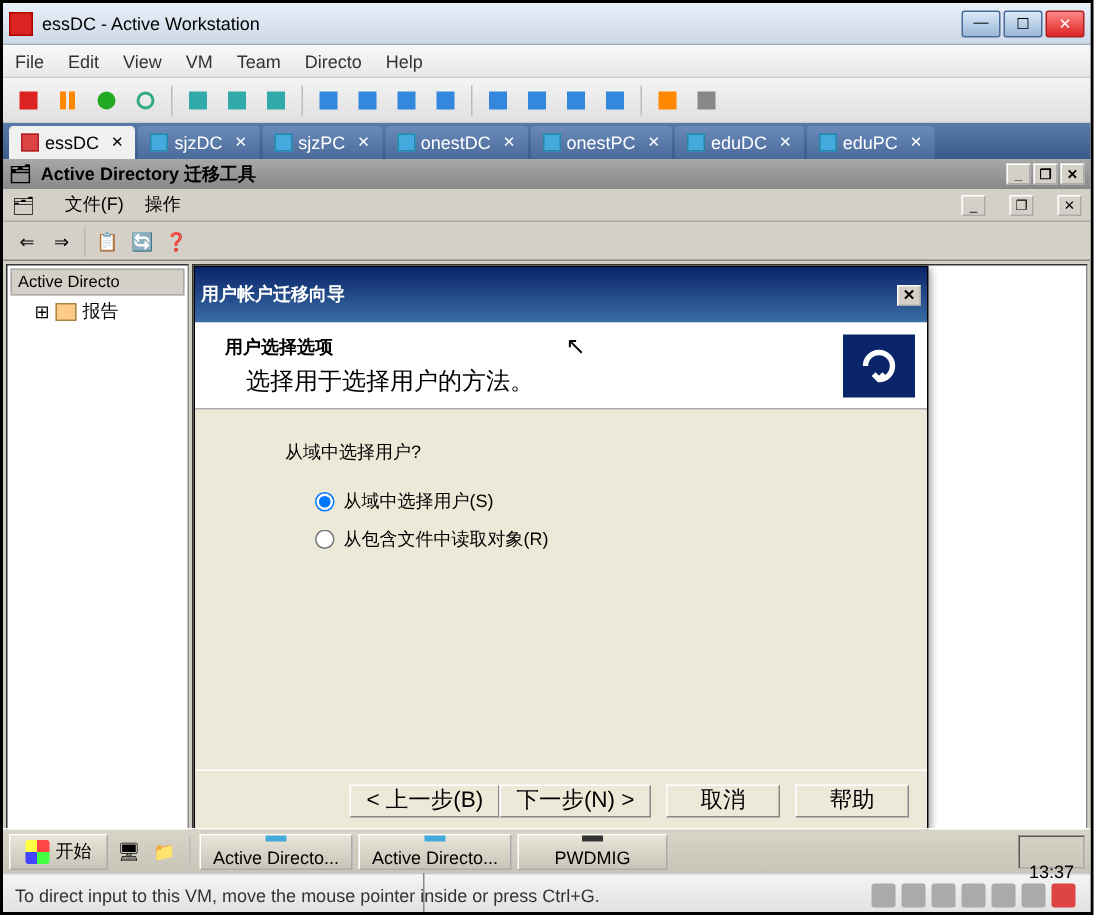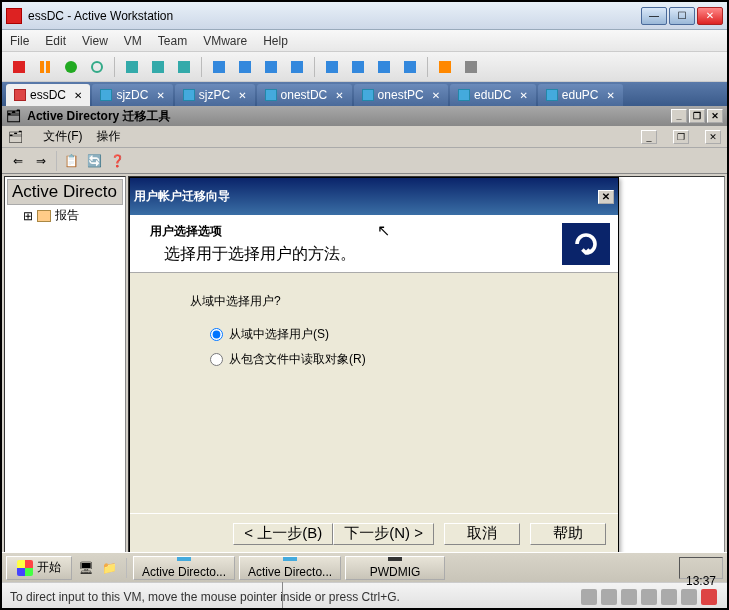--- a/index.html
+++ b/index.html
@@ -34,21 +34,21 @@
 .guest-title { height: 20px; background: linear-gradient(#a8a8a8, #888); display: flex; align-items: center; padding: 0 4px; color: #000; font-weight: bold; }
 .guest-title .spacer { flex: 1; }
 .guest-winbtn { width: 16px; height: 14px; background: #d4d0c8; border: 1px outset #fff; margin-left: 2px; font-size: 9px; display: flex; align-items: center; justify-content: center; }
 
 .guest-menubar { height: 22px; background: #d4d0c8; display: flex; align-items: center; padding: 0 6px; gap: 14px; border-bottom: 1px solid #aaa; }
 .guest-toolbar { height: 26px; background: #d4d0c8; display: flex; align-items: center; padding: 0 6px; gap: 3px; border-bottom: 1px solid #888; }
 .g-tb-btn { width: 20px; height: 20px; display: flex; align-items: center; justify-content: center; }
 
 .guest-body { display: flex; height: 388px; }
 .guest-tree { width: 122px; background: #fff; border: 1px inset #888; margin: 2px; padding: 2px; }
-.tree-header { background: #d4d0c8; padding: 2px 4px; border: 1px solid #aaa; font-size: 17px; }
+.tree-header { background: #d4d0c8; padding: 2px 4px; border: 1px solid #aaa; font-size: 11px; }
 .tree-item { padding: 2px 4px 2px 16px; font-size: 11px; display: flex; align-items: center; gap: 4px; }
 .tree-icon { width: 14px; height: 12px; background: #fc8; border: 1px solid #a84; }
 
 .guest-content { flex: 1; background: #fff; border: 1px inset #888; margin: 2px 2px 2px 0; position: relative; }
 
 
 .wizard { position: absolute; left: 0; top: 0; width: 490px; background: #ece9d8; border: 1px solid #000; box-shadow: 2px 2px 4px rgba(0,0,0,.3); }
 .wiz-title { height: 37px; background: linear-gradient(#0a246a, #3a6ea5); color: #fff; display: flex; align-items: center; padding: 0 4px; font-weight: bold; font-size: 11px; }
 .wiz-title .spacer { flex: 1; }
 .wiz-close { width: 16px; height: 14px; background: #d4d0c8; border: 1px outset #fff; color: #000; font-size: 10px; display: flex; align-items: center; justify-content: center; }
@@ -94,21 +94,21 @@
   <div class="win-btn">☐</div>
   <div class="win-btn win-close">✕</div>
 </div>
 
 <div class="vm-menubar">
   <span>File</span>
   <span>Edit</span>
   <span>View</span>
   <span>VM</span>
   <span>Team</span>
-  <span>VMware</span>
+  <span>Directo</span>
   <span>Help</span>
 </div>
 
 <div class="vm-toolbar">
   <div class="tb-btn">
       <div class="sq red"></div>
     </div>
   <div class="tb-btn">
       <div class="sq orange" style="width:4px;margin-right:2px"></div>
       <div class="sq orange" style="width:4px"></div>

